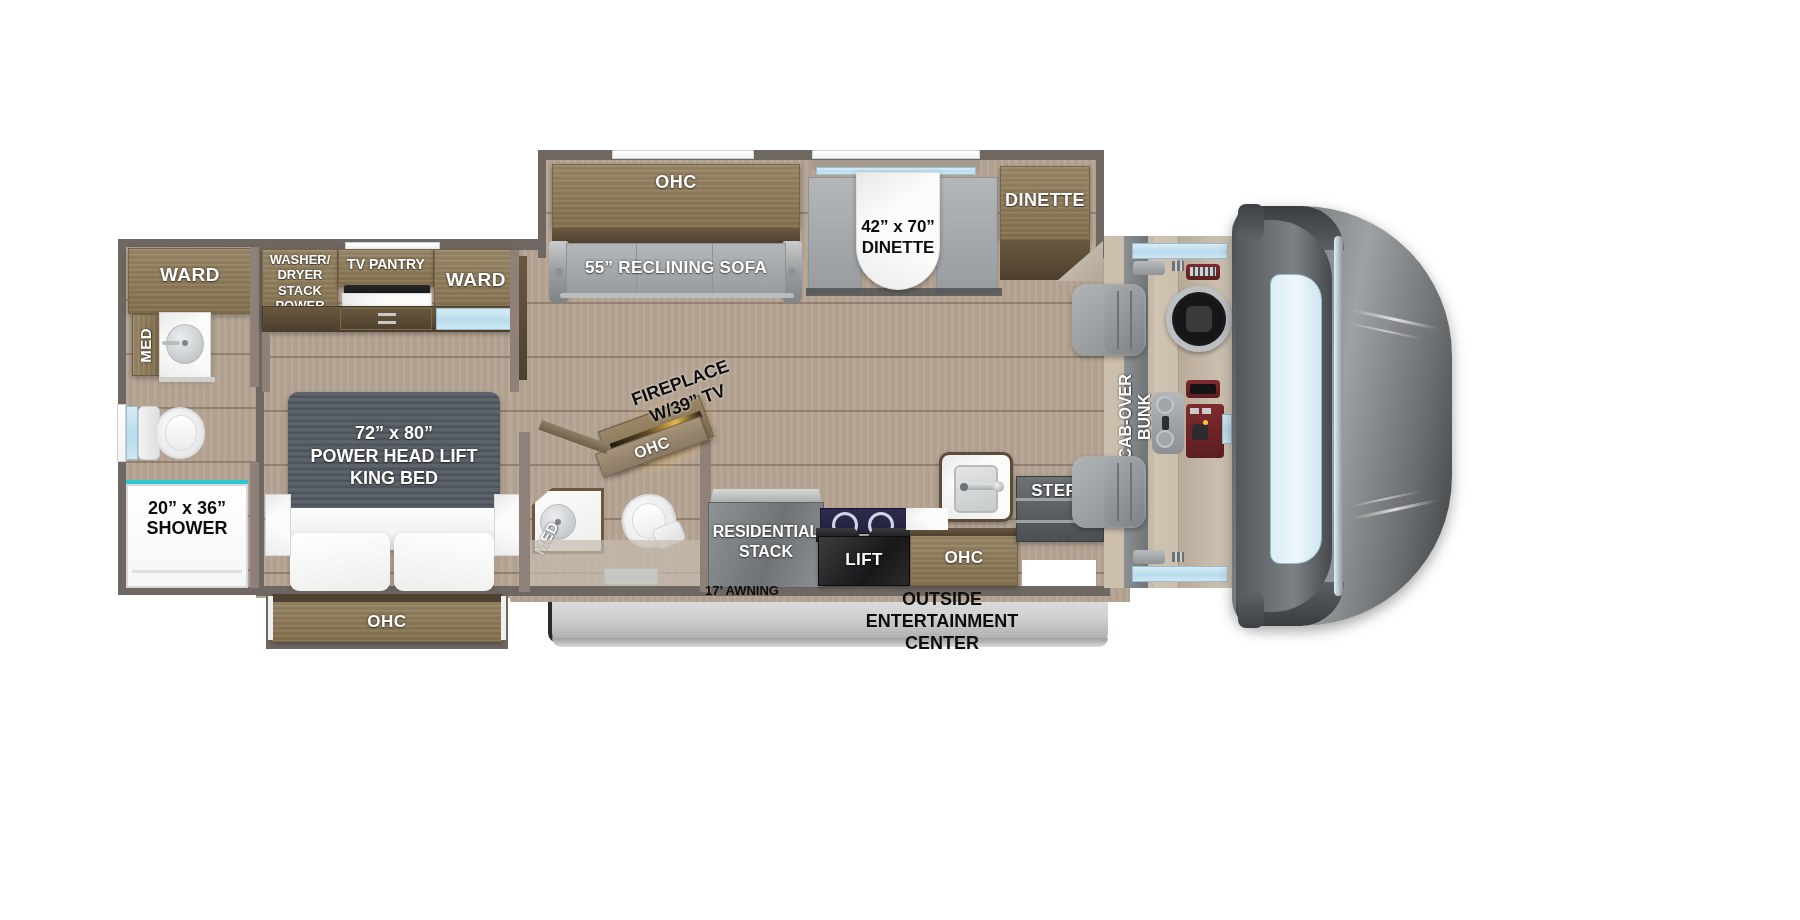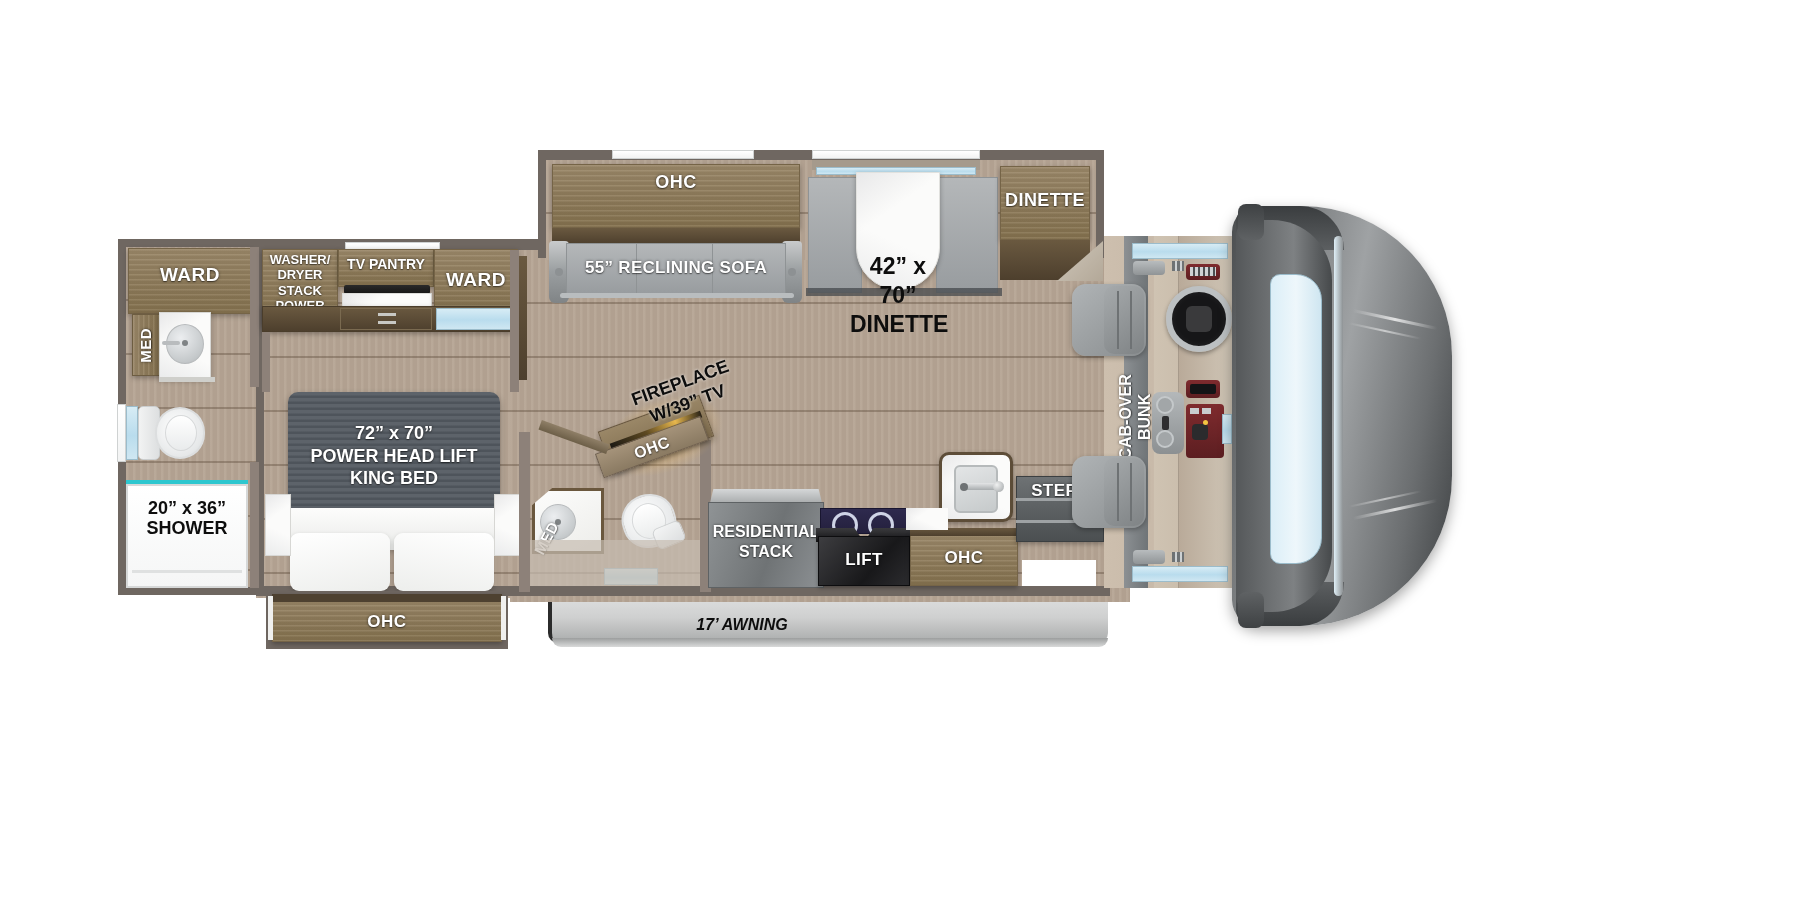--- a/index.html
+++ b/index.html
@@ -172,21 +172,21 @@
 
   <div class="abs" style="left:288px;top:392px;width:212px;height:132px;border-radius:10px 10px 3px 3px;
               background:repeating-linear-gradient(180deg,#5d636a 0px,#5d636a 3px,#4e545b 4px,#4e545b 6px);
               box-shadow:0 3px 6px rgba(0,0,0,.3);"></div>
   <div class="abs" style="left:284px;top:508px;width:220px;height:42px;border-radius:6px;
               background:linear-gradient(180deg,#fdfdfc,#e9eae8);box-shadow:0 2px 5px rgba(0,0,0,.20);"></div>
   <div class="abs" style="left:290px;top:533px;width:100px;height:58px;border-radius:9px;
               background:linear-gradient(170deg,#ffffff,#edeeec);box-shadow:0 2px 5px rgba(0,0,0,.18);"></div>
   <div class="abs" style="left:394px;top:533px;width:100px;height:58px;border-radius:9px;
               background:linear-gradient(190deg,#ffffff,#edeeec);box-shadow:0 2px 5px rgba(0,0,0,.18);"></div>
-  <div class="lbl lbl-w" style="left:284px;top:422px;width:220px;font-size:18px;line-height:1.26;">72” x 70”
+  <div class="lbl lbl-w" style="left:284px;top:422px;width:220px;font-size:18px;line-height:1.26;">72” x 80”
 POWER  HEAD LIFT
 KING BED</div>
 
   <div class="abs marble" style="left:265px;top:494px;width:26px;height:62px;border:1px solid #d7d7d4;"></div>
   <div class="abs marble" style="left:494px;top:494px;width:26px;height:62px;border:1px solid #d7d7d4;"></div>
 
   <div class="abs wall" style="left:266px;top:591px;width:242px;height:58px;"></div>
   <div class="abs wood-dark shadow" style="left:272px;top:594px;width:230px;height:48px;border:1px solid #756447;"></div>
   <div class="abs" style="left:272px;top:594px;width:230px;height:8px;background:#4e4130;"></div>
   <div class="lbl lbl-w" style="left:272px;top:612px;width:230px;font-size:17px;letter-spacing:.5px;">OHC</div>
@@ -257,21 +257,21 @@
   <div class="abs" style="left:788px;top:268px;width:8px;height:8px;border-radius:50%;background:#8d9193;"></div>
   <div class="lbl lbl-w" style="left:556px;top:258px;width:240px;font-size:17px;letter-spacing:.3px;">55” RECLINING SOFA</div>
 
   <div class="abs" style="left:812px;top:160px;width:168px;height:10px;background:#a59a8c;"></div>
   <div class="abs glasspane" style="left:816px;top:167px;width:160px;height:8px;"></div>
   <div class="abs grayfab" style="left:808px;top:177px;width:54px;height:116px;border:1px solid #8f9395;"></div>
   <div class="abs grayfab" style="left:936px;top:177px;width:62px;height:116px;border:1px solid #8f9395;"></div>
   <div class="abs" style="left:806px;top:288px;width:196px;height:8px;background:#3f4347;opacity:.7;"></div>
   <div class="abs marble shadow" style="left:856px;top:172px;width:84px;height:118px;border-radius:0 0 42px 42px;
               border:1px solid #e1e1de;"></div>
-  <div class="lbl lbl-k" style="left:850px;top:216px;width:96px;font-size:23px;line-height:1.25;margin-top:36px;">42” x 70”
+  <div class="lbl lbl-k" style="left:850px;top:216px;width:96px;font-size:17px;line-height:1.25;">42” x 70”
 DINETTE</div>
 
   <div class="abs wood-dark shadow" style="left:1000px;top:166px;width:90px;height:74px;border:1px solid #756447;"></div>
   <div class="lbl lbl-w" style="left:996px;top:190px;width:98px;font-size:18px;letter-spacing:.4px;">DINETTE</div>
   <div class="abs wood-deep" style="left:1000px;top:240px;width:90px;height:40px;"></div>
   <div class="abs" style="left:1057px;top:241px;width:46px;height:40px;
               background:linear-gradient(135deg,#cfc7ba 0%,#b3a898 100%);
               clip-path:polygon(100% 0,100% 100%,0 100%);"></div>
 
   <div class="abs" style="left:710px;top:489px;width:112px;height:14px;
@@ -315,21 +315,23 @@
 
   <div class="abs" style="left:1016px;top:476px;width:88px;height:66px;
               background:linear-gradient(180deg,#6e7274 0%,#4b4f51 100%);
               border:1px solid #3b3f41;box-shadow:0 2px 5px rgba(0,0,0,.3);"></div>
   <div class="abs" style="left:1016px;top:498px;width:88px;height:3px;background:#9ea2a4;"></div>
   <div class="abs" style="left:1016px;top:520px;width:88px;height:3px;background:#9ea2a4;"></div>
   <div class="lbl lbl-w" style="left:1014px;top:481px;width:92px;font-size:17px;letter-spacing:.4px;">STEPS</div>
 
   <div class="abs" style="left:1022px;top:560px;width:74px;height:26px;background:#ffffff;"></div>
 
-  <div class="lbl lbl-k" style="left:646px;top:616px;width:192px;font-size:16px;font-style:italic;">17’ AWNING</div>
+  <div class="lbl lbl-k" style="left:646px;top:584px;width:192px;font-size:13px;">17’ AWNING</div>
+  <div class="lbl lbl-k" style="left:830px;top:589px;width:224px;font-size:18px;line-height:1.22;">OUTSIDE ENTERTAINMENT
+CENTER</div>
 
   <div class="abs" style="left:1104px;top:236px;width:136px;height:352px;
               background:linear-gradient(90deg,#cdbfae,#bfb0a0);"></div>
 
   <div class="abs" style="left:1124px;top:236px;width:24px;height:352px;
               background:linear-gradient(90deg,#8c9093,#6f7477);"></div>
   <div class="lbl lbl-w" style="left:1060px;top:398px;width:152px;font-size:16px;line-height:1.18;
               transform:rotate(-90deg);transform-origin:center;">CAB-OVER
 BUNK</div>
 

